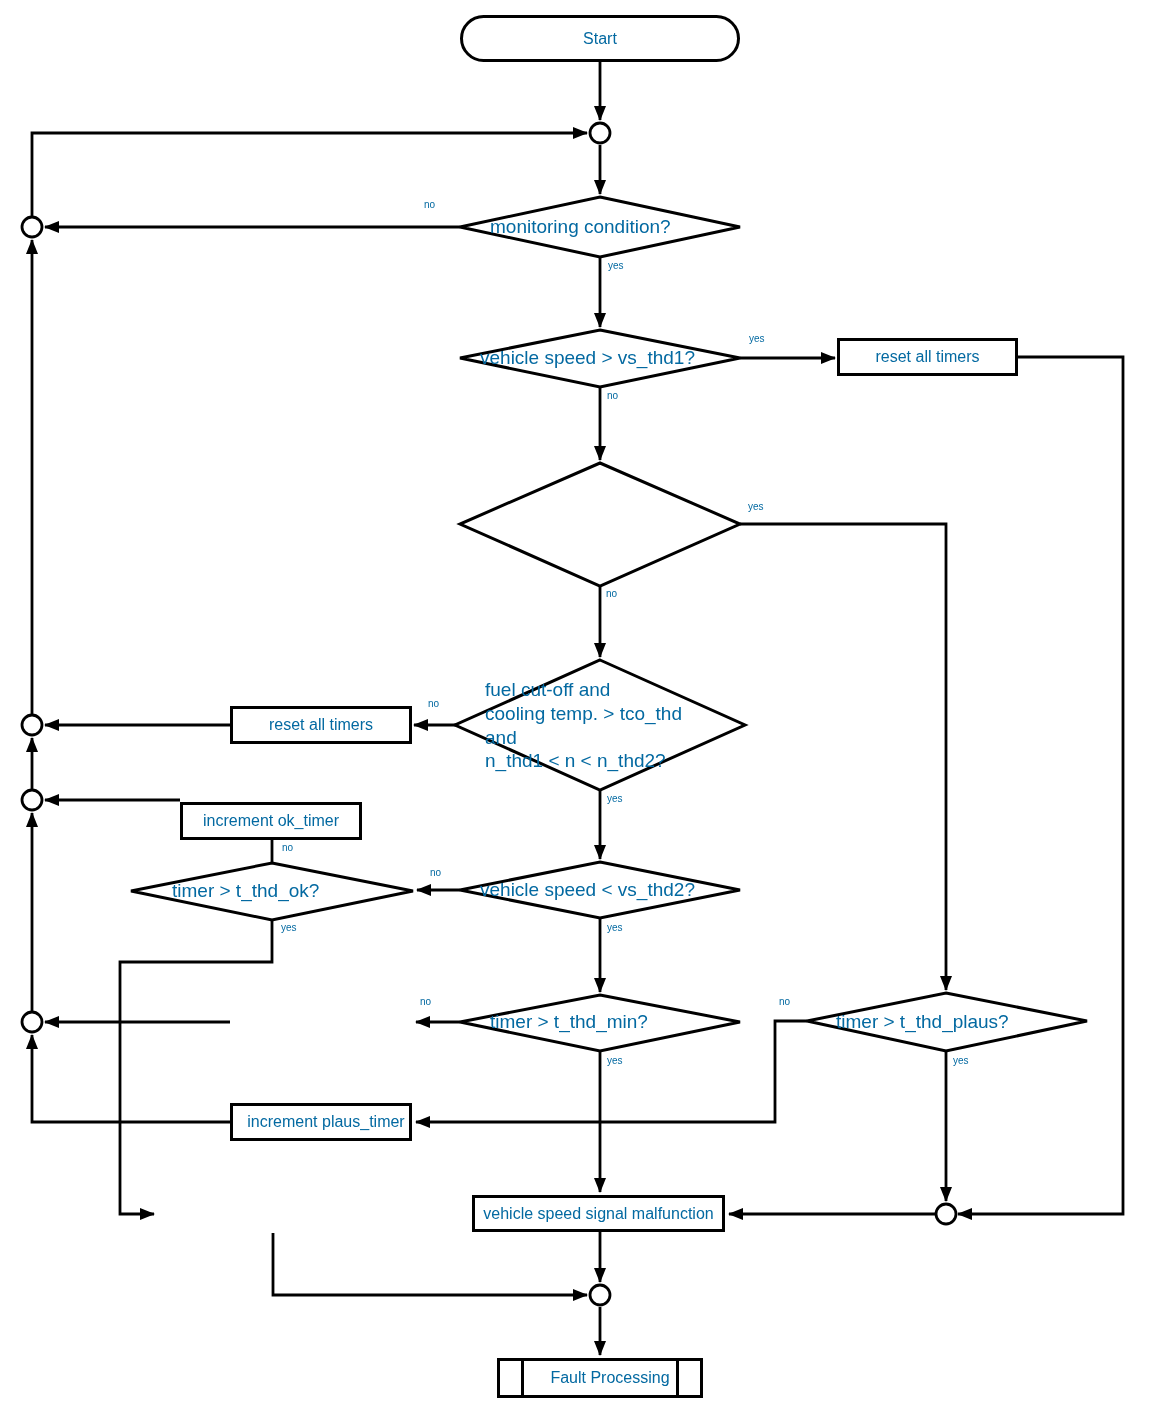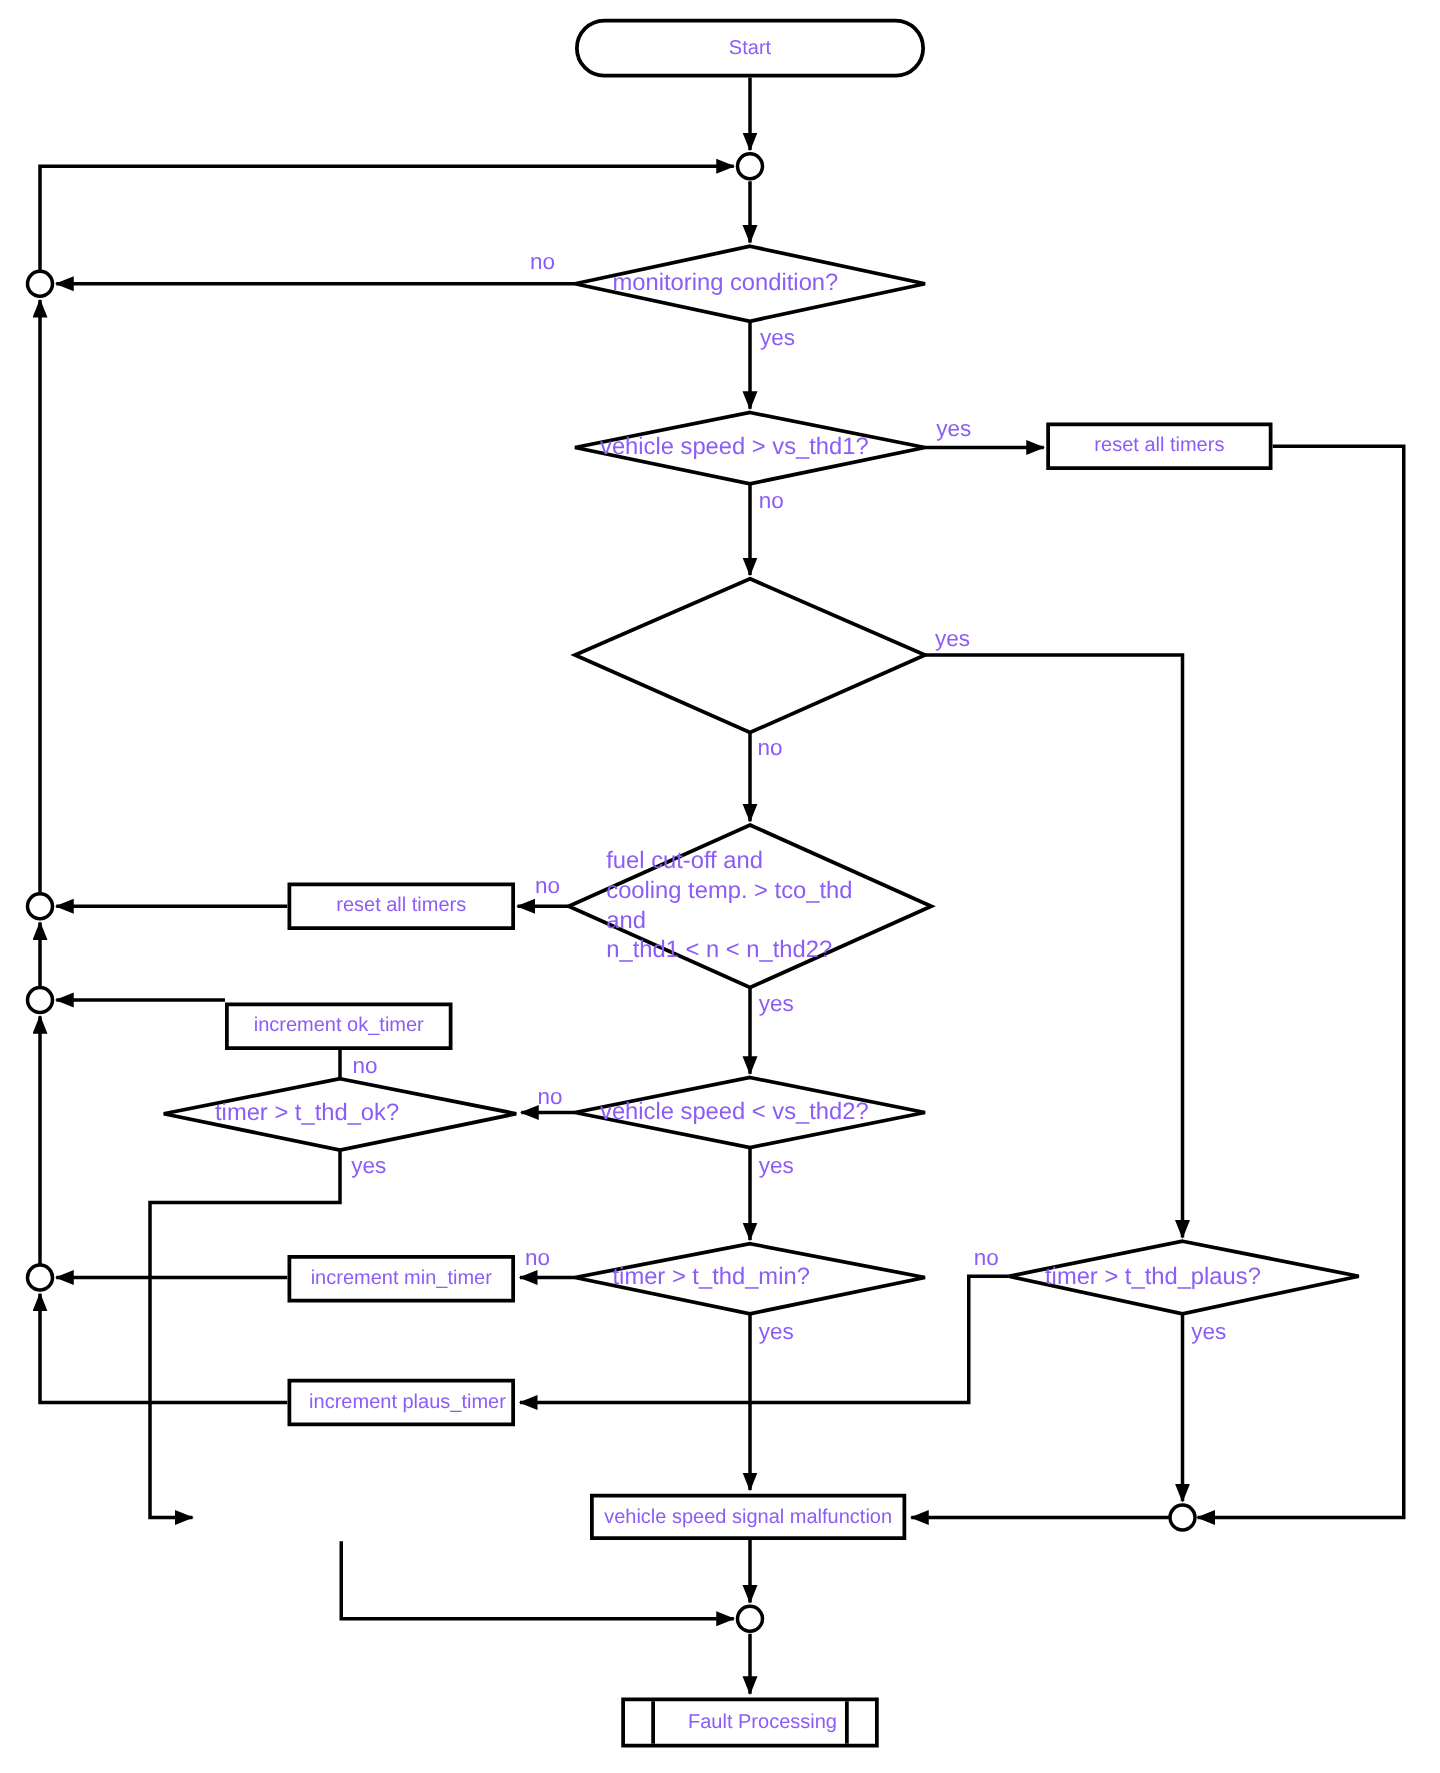--- a/index.html
+++ b/index.html
@@ -1,35 +1,35 @@
 <!DOCTYPE html>
 <html><head>
 <meta charset="utf-8">
 <style>
   html,body{margin:0;padding:0;background:#fff;}
   #canvas{
     position:relative;width:1152px;height:1418px;background:#fff;
-    font-family:"Liberation Sans", sans-serif;color:#8b5cf6;overflow:hidden;
+    font-family:"Liberation Sans", sans-serif;color:#0369a1;overflow:hidden;
   }
   svg{position:absolute;left:0;top:0;}
   .edge{fill:none;stroke:#000;stroke-width:2.8;}
   .shape{fill:#fff;stroke:#000;stroke-width:3;}
   .junction{fill:#fff;stroke:#000;stroke-width:2.8;}
   .box{
     position:absolute;box-sizing:border-box;border:3px solid #000;background:#fff;
     display:flex;align-items:center;justify-content:center;
     font-size:16px;text-align:center;line-height:1.1;
   }
   .terminator{border-radius:26px;}
   .predef-bar{position:absolute;top:0;bottom:0;width:3px;background:#000;}
   .dlabel{
     position:absolute;transform:translate(-50%,-50%);
     white-space:pre-line;font-size:19px;line-height:1.25;
   }
-  .branch{position:absolute;font-size:18px;line-height:1;}
+  .branch{position:absolute;font-size:10px;line-height:1;}
 </style>
 </head>
 <body>
 
 <div id="canvas">
 
   <svg width="1152" height="1418" viewBox="0 0 1152 1418">
     <defs>
       <marker id="arr" markerUnits="userSpaceOnUse" markerWidth="18" markerHeight="14" refX="14" refY="6" orient="auto">
         <path d="M0,0 L15,6 L0,12 Z" fill="#000"></path>
@@ -92,23 +92,20 @@
 
   <div class="box" style="left:837px;top:338px;width:181px;height:38px;">
     <span>reset all timers</span>
   </div>
   <div class="box" style="left:230px;top:706px;width:182px;height:38px;">
     <span>reset all timers</span>
   </div>
   <div class="box" style="left:180px;top:782px;width:182px;height:38px;margin-top:20px;">
     <span>increment ok_timer</span>
   </div>
-  <div class="box" style="left:230px;top:1004px;width:182px;height:38px;">
-    <span>increment min_timer</span>
-  </div>
   <div class="box" style="left:230px;top:1103px;width:182px;height:38px;padding-left:10px;">
     <span>increment plaus_timer</span>
   </div>
   <div class="box" style="left:472px;top:1195px;width:253px;height:37px;">
     <span>vehicle speed signal malfunction</span>
   </div>
 
   <div class="box" style="left:497px;top:1358px;width:206px;height:40px;padding-left:20px;">
     <div class="predef-bar" style="left:21px;"></div>
     <div class="predef-bar" style="right:21px;"></div>

